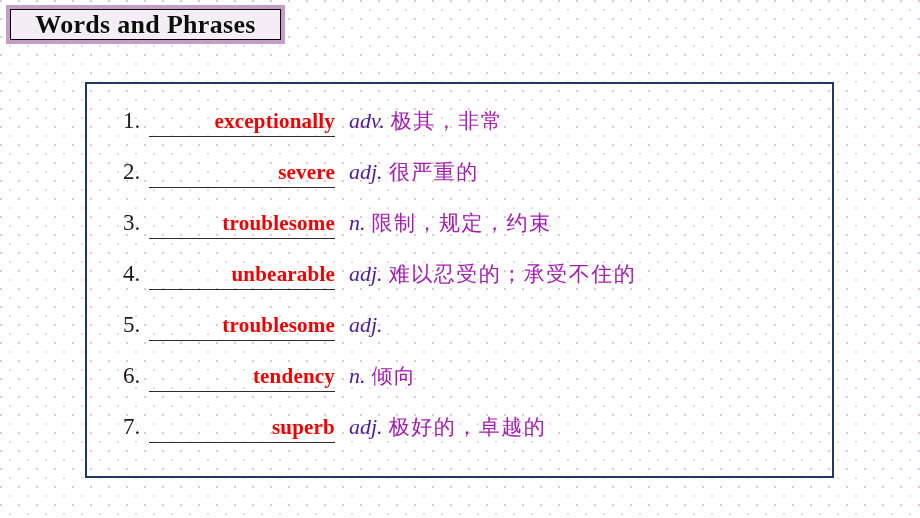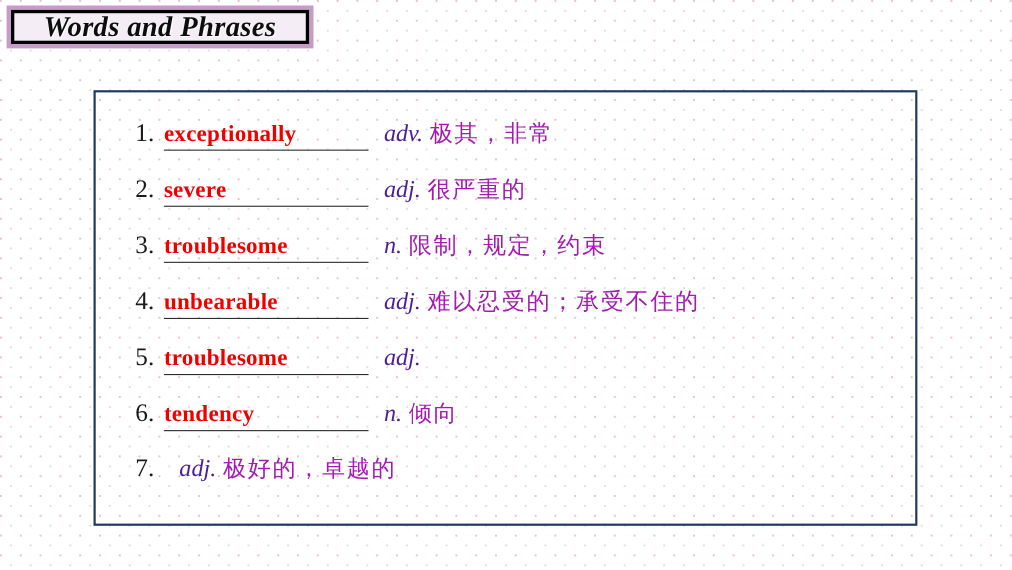--- a/index.html
+++ b/index.html
@@ -35,26 +35,25 @@
     width: 279px;
     height: 39px;
     background: #c49cc6;
     box-sizing: border-box;
     padding: 4px;
   }
   #title-plate-inner {
     width: 100%;
     height: 100%;
     box-sizing: border-box;
-    border: 3px solid #000000;
+    border: 1px solid #000000;
     background: rgba(255,255,255,0.82);
     display: flex;
-    align-items: flex-start;
+    align-items: center;
     justify-content: center;
-    font-style: italic;
   }
   #title-text {
     font-family: "Liberation Serif", serif;
     font-weight: bold;
     font-size: 26px;
     line-height: 1;
     color: #0d0d0d;
     letter-spacing: 0.3px;
     white-space: nowrap;
     text-shadow: 1px 1px 0 rgba(255,255,255,0.95), -0.5px -0.5px 0 rgba(255,255,255,0.6);
@@ -92,21 +91,21 @@
     color: #1a1a1a;
     width: 26px;
     flex: 0 0 26px;
     text-align: left;
   }
 
   .blank-slot {
     flex: 0 0 186px;
     width: 186px;
     border-bottom: 1.6px solid #2b2b2b;
-    text-align: left;
+    text-align: right;
     height: 30px;
     line-height: 30px;
     overflow: hidden;
   }
 
   .answer-word {
     font-family: "Liberation Serif", serif;
     font-weight: bold;
     font-size: 21px;
     color: #ef0000;
@@ -181,18 +180,19 @@
 
     <div class="word-row">
       <span class="row-index">6.</span>
       <span class="blank-slot"><span class="answer-word">tendency</span></span>
       <span class="pos-tag">n.</span>
       <span class="meaning-cn">倾向</span>
     </div>
 
     <div class="word-row">
       <span class="row-index">7.</span>
+      <span class="blank-slot"><span class="answer-word">superb</span></span>
       <span class="pos-tag">adj.</span>
       <span class="meaning-cn">极好的，卓越的</span>
     </div>
 
   </div>
 </div>
 
 </body></html>

